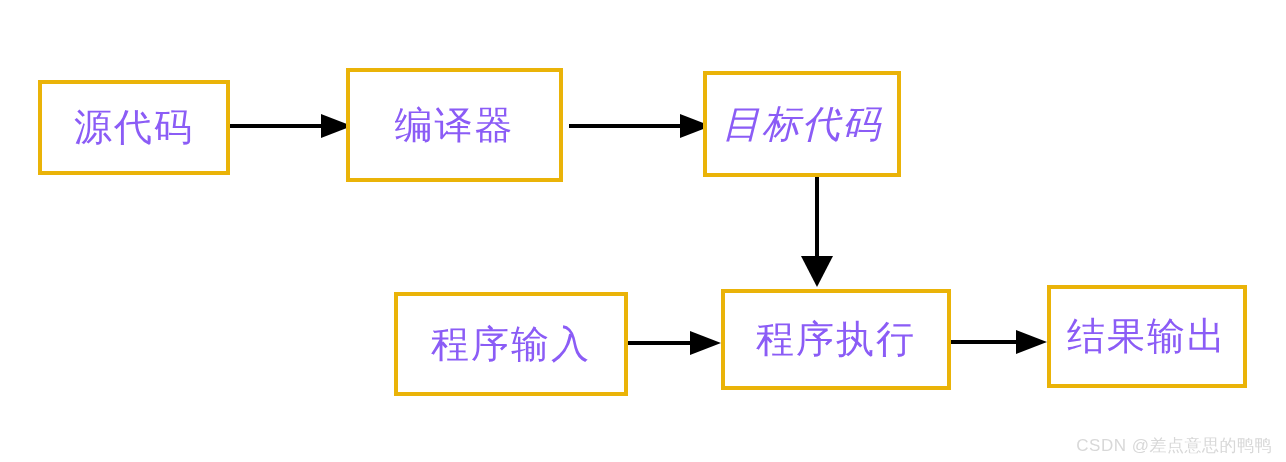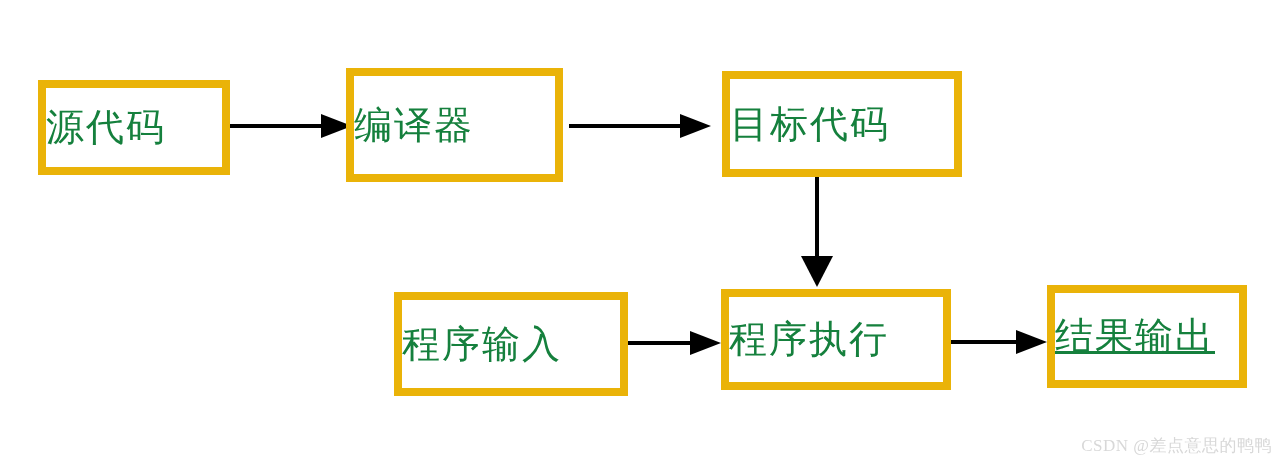--- a/index.html
+++ b/index.html
@@ -11,54 +11,54 @@
   .canvas {
     position: relative;
     width: 1286px;
     height: 462px;
     background: #ffffff;
     overflow: hidden;
   }
   .node {
     position: absolute;
     box-sizing: border-box;
-    border: 8px solid #eab308;
+    border: 4px solid #eab308;
     background: #ffffff;
     display: flex;
     align-items: center;
+    justify-content: center;
     font-size: 38px;
-    color: #15803d;
+    color: #8b5cf6;
     letter-spacing: 2px;
     white-space: nowrap;
   }
   .edges-layer {
     position: absolute;
     left: 0;
     top: 0;
     width: 1286px;
     height: 462px;
     pointer-events: none;
   }
   .watermark {
     position: absolute;
     right: 14px;
     top: 434px;
     font-size: 17px;
     color: #d8d8d8;
     letter-spacing: 0.5px;
     white-space: nowrap;
-    font-family: Liberation Serif, serif;
   }
   
   #node-source-code    { left: 38px;   top: 80px;  width: 192px; height: 95px;  }
   #node-compiler       { left: 346px;  top: 68px;  width: 217px; height: 114px; }
-  #node-object-code    { left: 722px;  top: 71px;  width: 240px; height: 106px; }
+  #node-object-code    { left: 703px;  top: 71px;  width: 198px; height: 106px; font-style: italic; }
   #node-program-input  { left: 394px;  top: 292px; width: 234px; height: 104px; }
   #node-program-run    { left: 721px;  top: 289px; width: 230px; height: 101px; }
-  #node-result-output  { left: 1047px; top: 285px; width: 200px; height: 103px; text-decoration: underline; }
+  #node-result-output  { left: 1047px; top: 285px; width: 200px; height: 103px; }
 </style>
 </head>
 <body>
 
 <div class="canvas">
 
   <svg class="edges-layer" width="1286" height="462" viewBox="0 0 1286 462" xmlns="http://www.w3.org/2000/svg">
 
     <g>
       <line x1="230" y1="126" x2="324" y2="126" stroke="#000000" stroke-width="4"></line>

